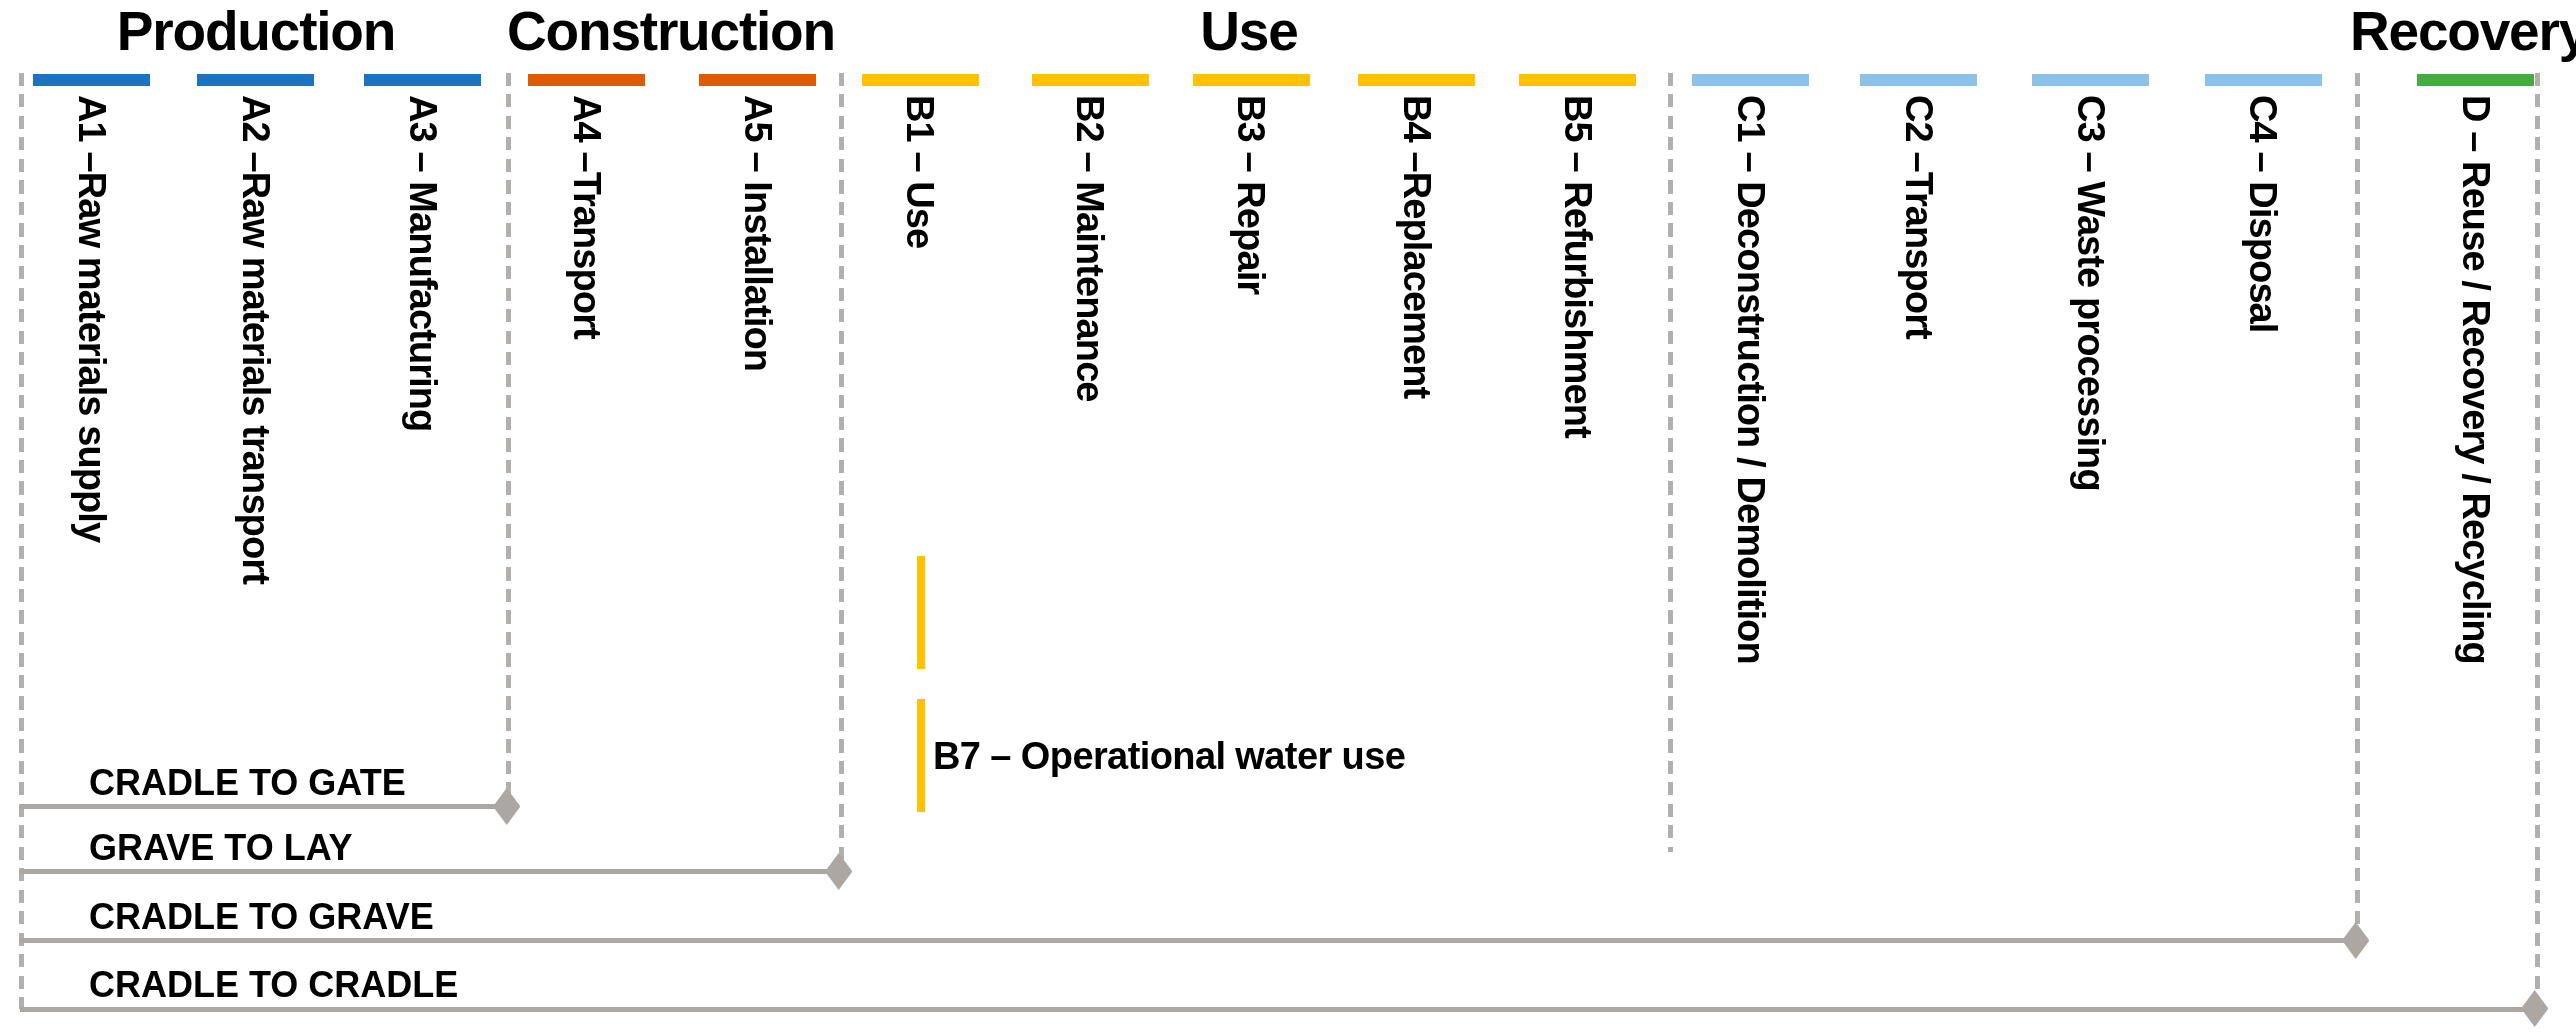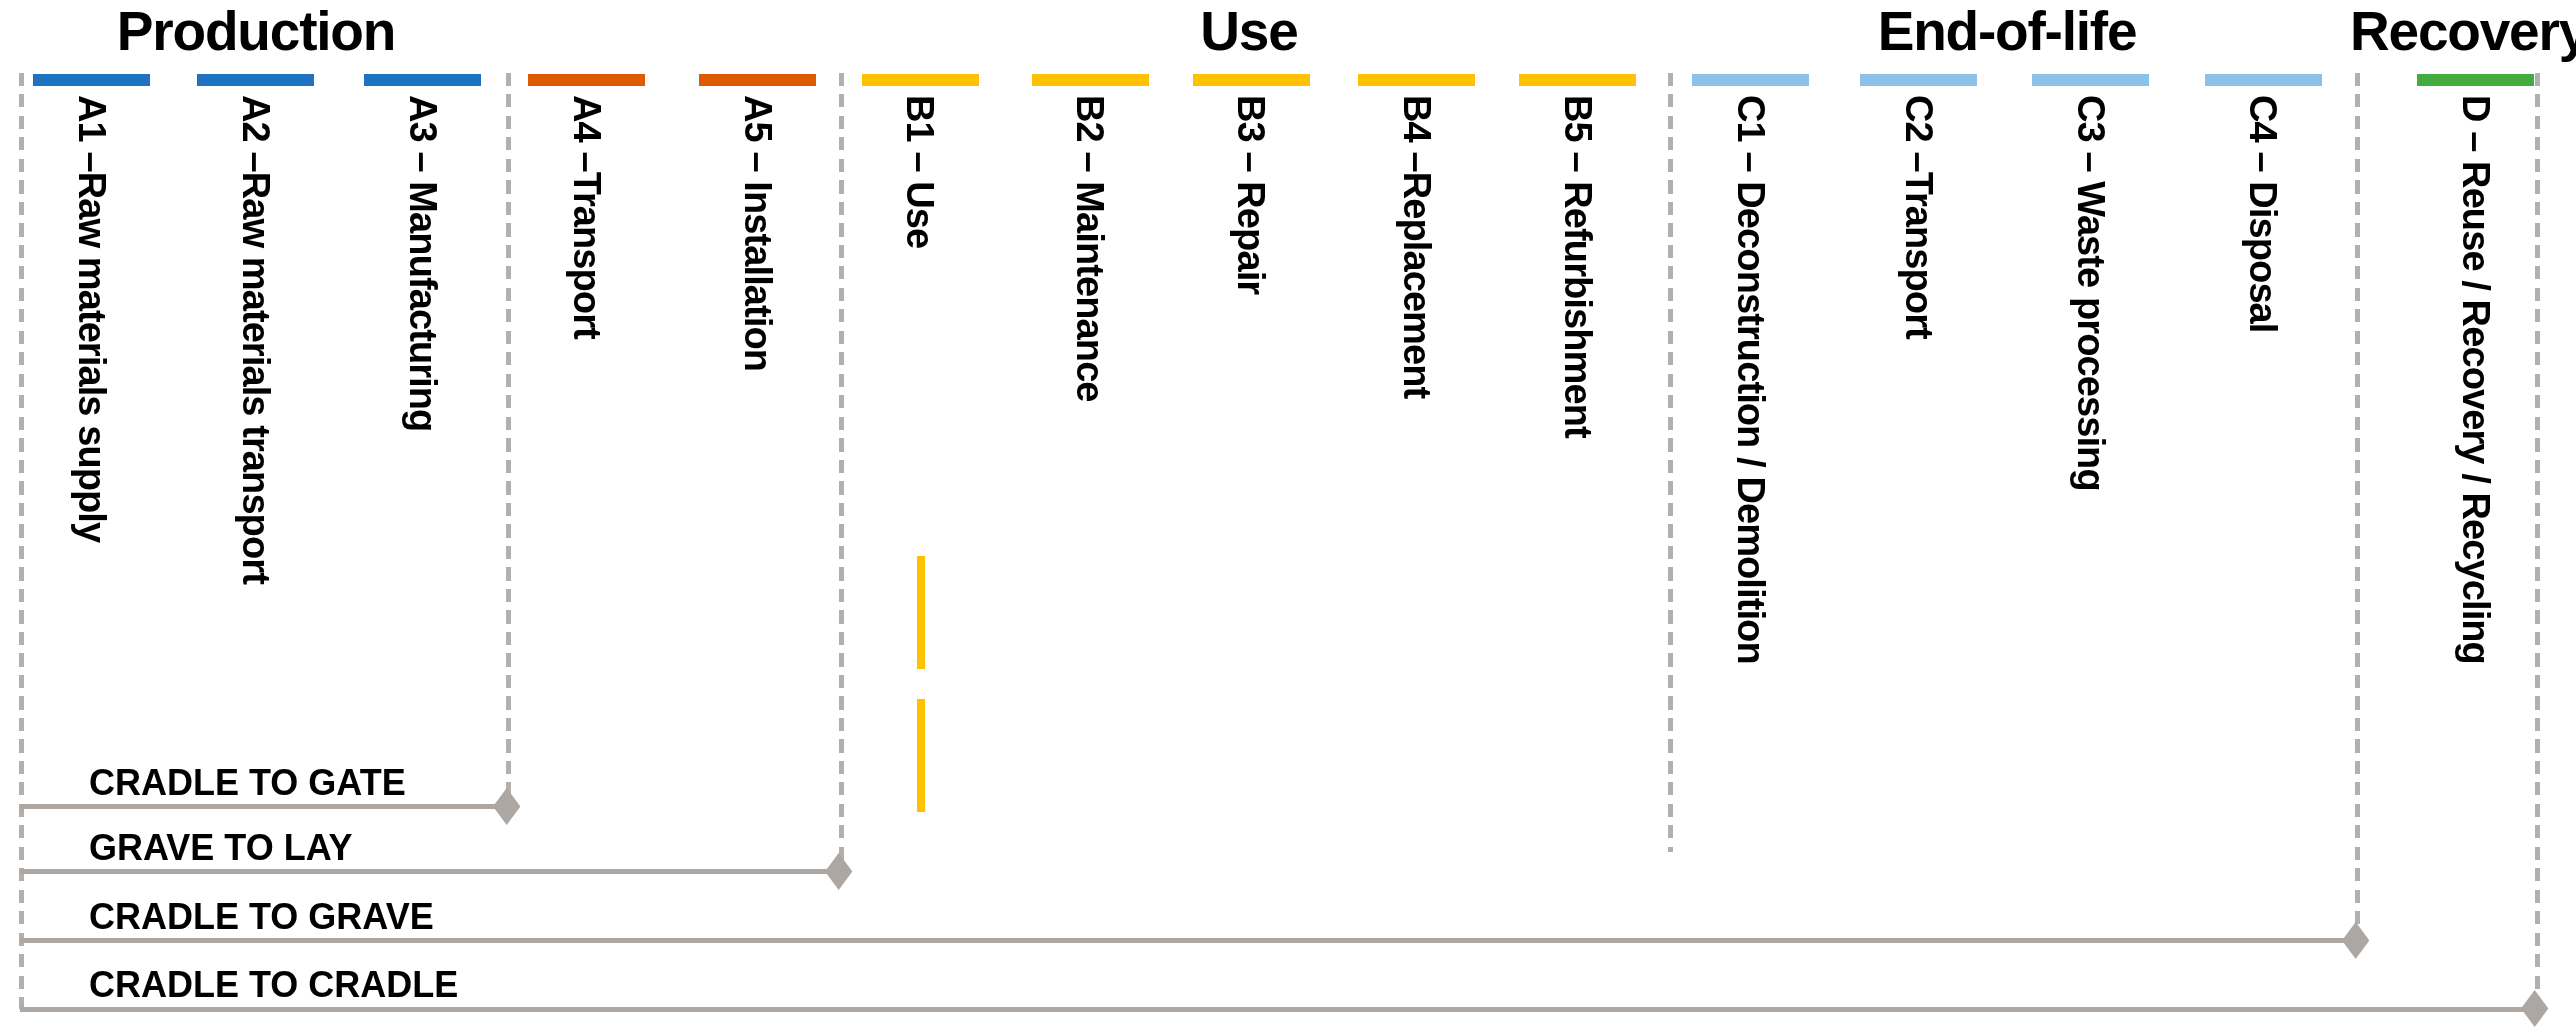--- a/index.html
+++ b/index.html
@@ -51,49 +51,50 @@
     <div class="sep" style="left: 1668px; height: 779px;"></div>
     <div class="sep" style="left: 2355px; height: 867px;"></div>
     <div class="sep" style="left: 2535px; height: 936px;"></div>
     <div class="hdr" style="left: 256px;">Production</div>
     <div class="bar" style="left: 33px; top: 74px; width: 117px; background: rgb(27, 115, 193);"></div>
     <div class="vlabel" style="left: 69px;">A1 –Raw materials supply</div>
     <div class="bar" style="left: 197px; top: 74px; width: 117px; background: rgb(27, 115, 193);"></div>
     <div class="vlabel" style="left: 233px;">A2 –Raw materials transport</div>
     <div class="bar" style="left: 364px; top: 74px; width: 117px; background: rgb(27, 115, 193);"></div>
     <div class="vlabel" style="left: 400px;">A3 – Manufacturing</div>
+    <div class="hdr" style="left: 671px;">Construction</div>
     <div class="bar" style="left: 528px; top: 74px; width: 117px; background: rgb(223, 90, 5);"></div>
     <div class="vlabel" style="left: 564px;">A4 –Transport</div>
     <div class="bar" style="left: 699px; top: 74px; width: 117px; background: rgb(223, 90, 5);"></div>
     <div class="vlabel" style="left: 735px;">A5 – Installation</div>
     <div class="hdr" style="left: 1249px;">Use</div>
     <div class="bar" style="left: 862px; top: 74px; width: 117px; background: rgb(255, 194, 0);"></div>
     <div class="vlabel" style="left: 897px;">B1 – Use</div>
     <div class="bar" style="left: 1032px; top: 74px; width: 117px; background: rgb(255, 194, 0);"></div>
     <div class="vlabel" style="left: 1067px;">B2 – Maintenance</div>
     <div class="bar" style="left: 1193px; top: 74px; width: 117px; background: rgb(255, 194, 0);"></div>
     <div class="vlabel" style="left: 1228px;">B3 – Repair</div>
     <div class="bar" style="left: 1358px; top: 74px; width: 117px; background: rgb(255, 194, 0);"></div>
     <div class="vlabel" style="left: 1394px;">B4 –Replacement</div>
     <div class="bar" style="left: 1519px; top: 74px; width: 117px; background: rgb(255, 194, 0);"></div>
     <div class="vlabel" style="left: 1555px;">B5 – Refurbishment</div>
-    <div class="hdr" style="left: 2007px;">End-of-life</div>
     <div class="bar" style="left: 1692px; top: 74px; width: 117px; background: rgb(141, 194, 232);"></div>
     <div class="vlabel" style="left: 1728px;">C1 – Deconstruction / Demolition</div>
     <div class="bar" style="left: 1860px; top: 74px; width: 117px; background: rgb(141, 194, 232);"></div>
     <div class="vlabel" style="left: 1896px;">C2 –Transport</div>
     <div class="bar" style="left: 2032px; top: 74px; width: 117px; background: rgb(141, 194, 232);"></div>
     <div class="vlabel" style="left: 2068px;">C3 – Waste processing</div>
     <div class="bar" style="left: 2205px; top: 74px; width: 117px; background: rgb(141, 194, 232);"></div>
     <div class="vlabel" style="left: 2240px;">C4 – Disposal</div>
     <div class="hdr" style="left: 2469px;">Recovery</div>
     <div class="bar" style="left: 2417px; top: 74px; width: 117px; background: rgb(68, 172, 62);"></div>
     <div class="vlabel" style="left: 2453px;">D – Reuse / Recovery / Recycling</div>
     <div class="opbar" style="left: 917px; top: 556px; height: 113px; background: rgb(255, 194, 0);"></div>
     <div class="opbar" style="left: 917px; top: 699px; height: 113px; background: rgb(255, 194, 0);"></div>
+    <div class="oplabel" style="left: 933px; top: 732px;">B7 – Operational water use</div>
     <div class="scopeline" style="left: 19.7px; top: 804px; width: 487px;"></div>
     <div class="diamond" style="left: 493px; top: 788px;"></div>
     <div class="scopelabel" style="left: 89px; top: 766px;">CRADLE TO GATE</div>
     <div class="scopeline" style="left: 19.7px; top: 869px; width: 819px;"></div>
     <div class="diamond" style="left: 825px; top: 853px;"></div>
     <div class="scopelabel" style="left: 89px; top: 831px;">GRAVE TO LAY</div>
     <div class="scopeline" style="left: 19.7px; top: 938px; width: 2336px;"></div>
     <div class="diamond" style="left: 2342px; top: 922px;"></div>
     <div class="scopelabel" style="left: 89px; top: 900px;">CRADLE TO GRAVE</div>
     <div class="scopeline" style="left: 19.7px; top: 1007px; width: 2515px;"></div>

